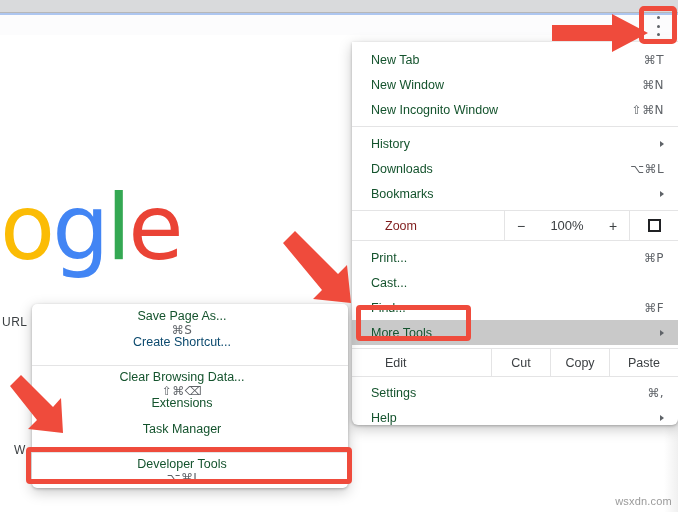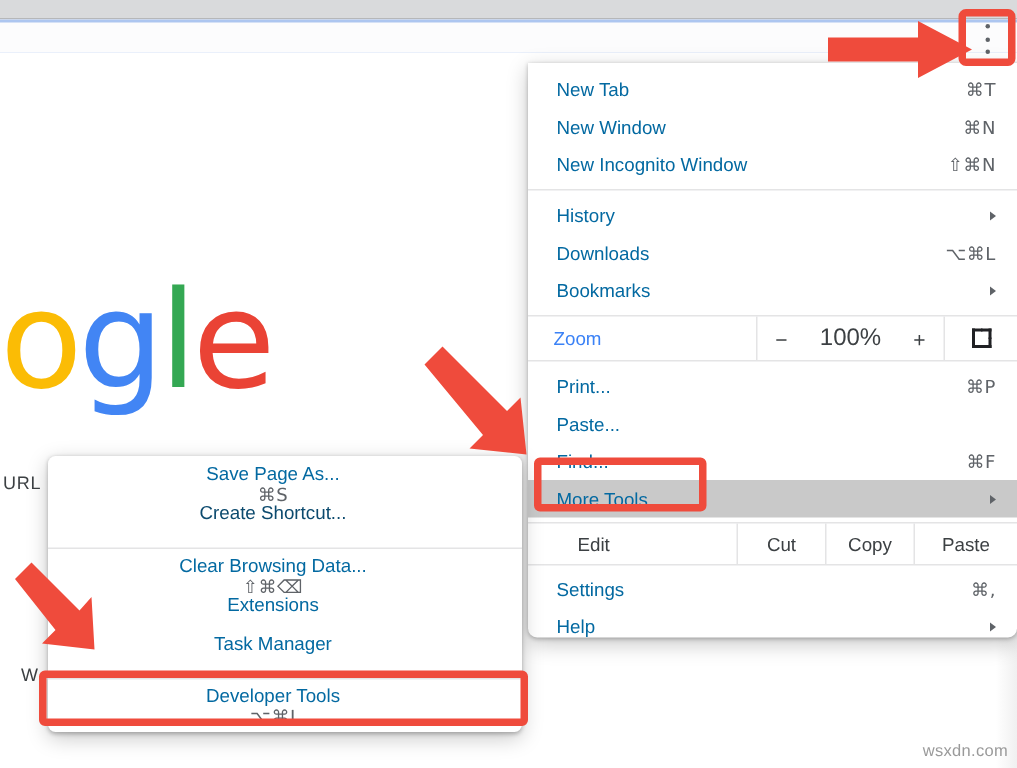--- a/index.html
+++ b/index.html
@@ -60,21 +60,21 @@
     box-shadow:0 1px 3px rgba(0,0,0,.26),0 4px 14px rgba(0,0,0,.22);
     font-size:12.5px;color:#3c4043;
     padding:5px 0;
     box-sizing:border-box;
   }
   .mi{
     position:relative;display:flex;align-items:center;
     height:24.5px;padding:0 14px 0 19px;
     white-space:nowrap;
   }
-  .mi .label{flex:1 1 auto;color:#0369a1;}
+  .mi .label{flex:1 1 auto;color:#14532d;}
   .mi .accel{
     flex:0 0 auto;color:#5f6368;font-size:12px;letter-spacing:.4px;
     font-family:"DejaVu Sans","Liberation Sans",sans-serif;
   }
   .mi.disabled .label{color:#0c4a6e;}
   .mi.hovered{background:#c9c9c9;}
   .sep{height:1px;background:#e4e4e5;margin:4px 0;}
   .arrow-right{
     flex:0 0 auto;width:0;height:0;
     border-left:4.5px solid #5f6368;
@@ -85,27 +85,27 @@
   
   #main-menu{left:352px;top:42px;width:326px;height:383px;border-radius:0 0 6px 6px;}
   #main-menu .mi{height:25px;}
 
   
   .zoom-row{
     display:flex;align-items:stretch;height:29px;
     border-top:1px solid #e4e4e5;border-bottom:1px solid #e4e4e5;
     margin:4px 0;
   }
-  .zoom-label{flex:1 1 auto;display:flex;align-items:center;padding-left:17px;color:#3b82f6;}
+  .zoom-label{flex:1 1 auto;display:flex;align-items:center;padding-left:33px;color:#7f1d1d;}
   .zoom-ctrl{
     flex:0 0 auto;display:flex;align-items:center;justify-content:center;
     border-left:1px solid #e4e4e5;
   }
   .zm-minus{width:32px;color:#3c4043;font-size:14px;}
-  .zm-val{width:60px;color:#3c4043;font-size:16px;justify-content:center;border-left:none;}
+  .zm-val{width:60px;color:#3c4043;font-size:13px;justify-content:center;border-left:none;}
   .zm-plus{width:32px;color:#3c4043;font-size:14px;border-left:none;}
   .zm-full{width:48px;color:#202124;font-size:13px;}
   .fs-icon{position:relative;width:13px;height:13px;}
   .fs-icon i{position:absolute;width:5px;height:5px;border:2px solid #202124;}
   .fs-icon i.tl{left:0;top:0;border-right:none;border-bottom:none;}
   .fs-icon i.tr{right:0;top:0;border-left:none;border-bottom:none;}
   .fs-icon i.bl{left:0;bottom:0;border-right:none;border-top:none;}
   .fs-icon i.br{right:0;bottom:0;border-left:none;border-top:none;}
 
   
@@ -229,21 +229,21 @@
             <i class="br"></i>
         </span>
       </div>
     </div>
 
     <div class="mi">
       <span class="label">Print...</span>
       <span class="accel">⌘P</span>
     </div>
     <div class="mi">
-      <span class="label">Paste...</span>
+      <span class="label">Cast...</span>
       <span class="accel"></span>
     </div>
     <div class="mi">
       <span class="label">Find...</span>
       <span class="accel">⌘F</span>
     </div>
     <div class="mi hovered">
       <span class="label">More Tools</span>
       <span class="arrow-right"></span>
     </div>

